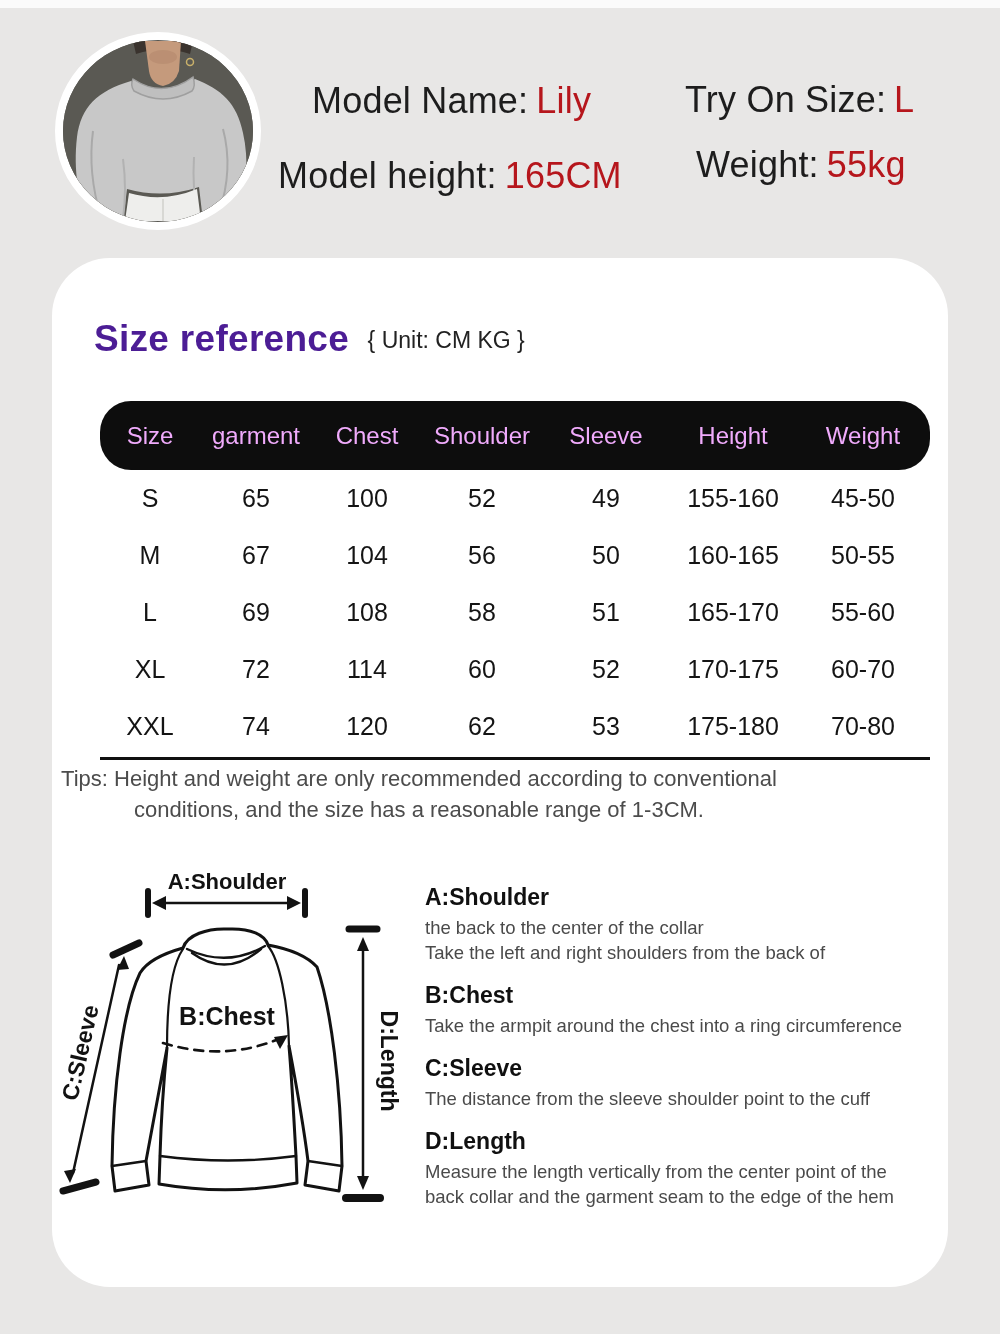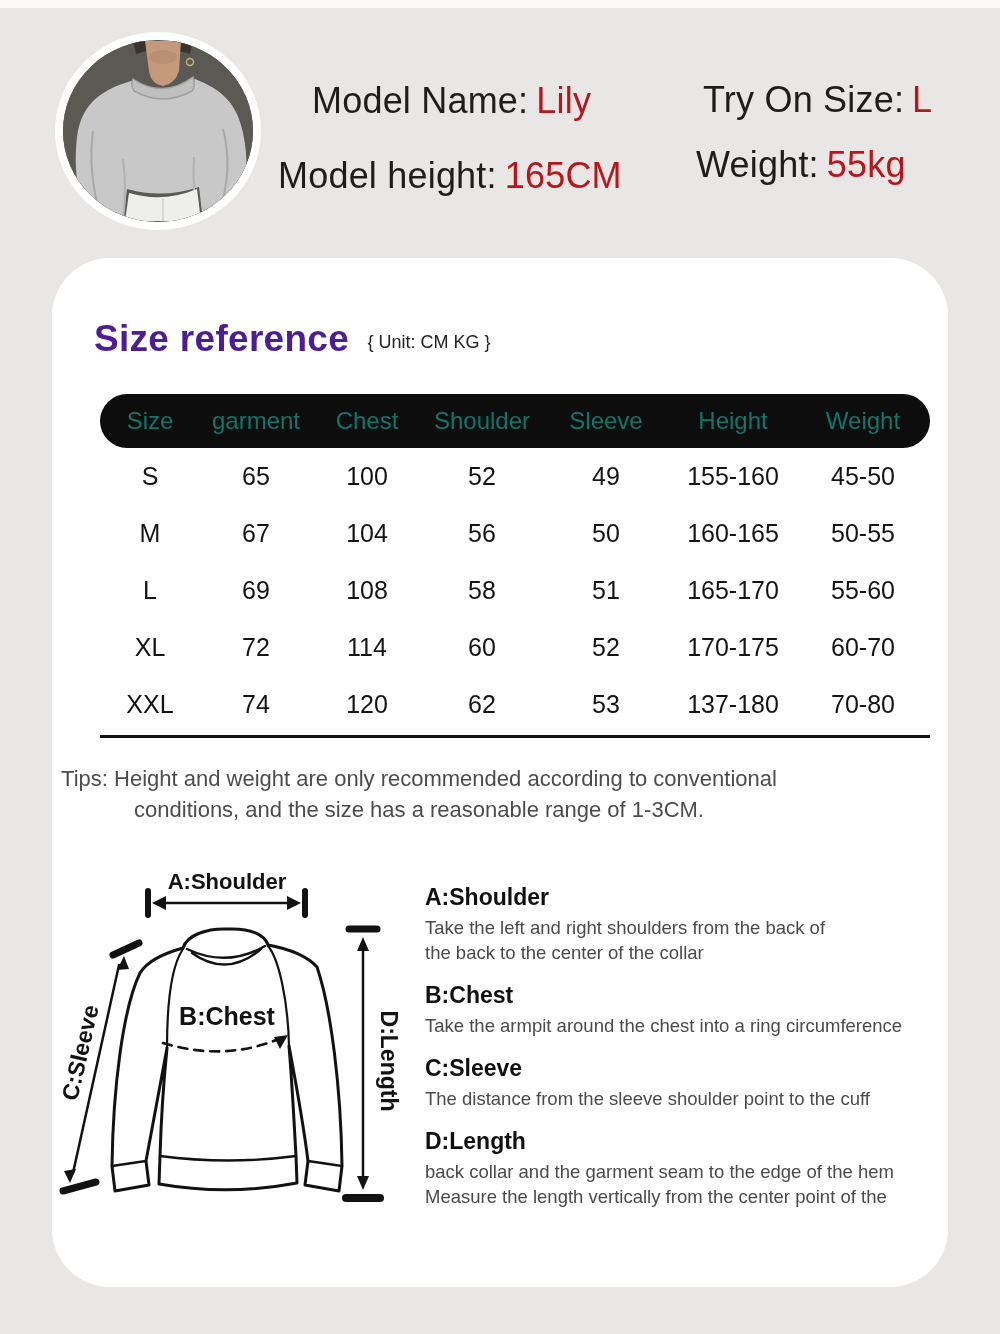--- a/index.html
+++ b/index.html
@@ -14,40 +14,40 @@
   
   .avatar{
     position:absolute;left:55px;top:32px;width:206px;height:198px;
     border-radius:50%;border:8px solid #ffffff;box-sizing:border-box;
     overflow:hidden;background:#5a5953;
   }
   .avatar svg{display:block;width:100%;height:100%;}
   .info-line{position:absolute;font-size:36px;letter-spacing:.2px;color:#1d1d1d;white-space:nowrap;}
   .info-line .val{color:#b6161c;margin-left:8px;}
   #info-0{left:312px;top:80px;}
-  #info-1{left:703px;top:79px;}
+  #info-1{left:685px;top:79px;}
   #info-2{left:278px;top:155px;}
   #info-3{left:696px;top:144px;}
 
   
   .card{
     position:absolute;left:52px;top:258px;width:896px;height:1029px;
     background:#ffffff;border-radius:58px;
   }
   .card-title{position:absolute;left:42px;top:60px;white-space:nowrap;}
   .card-title .t{font-size:37px;font-weight:bold;color:#4c1d95;letter-spacing:.3px;}
-  .card-title .u{font-size:18px;font-weight:normal;color:#222;margin-left:14px;position:relative;top:-3px;}
+  .card-title .u{font-size:23px;font-weight:normal;color:#222;margin-left:14px;position:relative;top:-3px;}
 
   .size-table{position:absolute;left:48px;top:136px;width:830px;}
   .grid-row{
     display:grid;grid-template-columns:100px 112px 110px 120px 128px 126px 134px;
     align-items:center;
   }
   .thead{
-    height:54px;background:#0d0d0d;border-radius:31px;color:#0f766e;
+    height:69px;background:#0d0d0d;border-radius:31px;color:#f0abfc;margin-top:7px;
   }
   .thead .cell{font-size:24px;text-align:center;}
   .tbody .grid-row{height:57px;}
   .tbody .cell{font-size:25px;text-align:center;color:#141414;}
   .divider{margin-top:2px;height:3px;background:#101010;}
   .tips{
     position:absolute;left:0;top:505px;width:734px;text-align:center;
     font-size:22px;line-height:31px;color:#4c4c4c;white-space:nowrap;
   }
 
@@ -153,21 +153,21 @@
           <div class="cell">52</div>
           <div class="cell">170-175</div>
           <div class="cell">60-70</div>
         </div>
         <div class="grid-row">
           <div class="cell">XXL</div>
           <div class="cell">74</div>
           <div class="cell">120</div>
           <div class="cell">62</div>
           <div class="cell">53</div>
-          <div class="cell">137-180</div>
+          <div class="cell">175-180</div>
           <div class="cell">70-80</div>
         </div>
       </div>
       <div class="divider"></div>
     </div>
 
     <div class="tips">
       <div>Tips: Height and weight are only recommended according to conventional</div>
       <div>conditions, and the size has a reasonable range of 1-3CM.</div>
     </div>
@@ -230,30 +230,30 @@
     </g>
     <text x="172" y="36" text-anchor="middle" font-size="22" font-weight="bold" fill="#121212">A:Shoulder</text>
     <text x="172" y="172" text-anchor="middle" font-size="25" font-weight="bold" fill="#121212">B:Chest</text>
     <text x="27" y="200" text-anchor="middle" dominant-baseline="middle" font-size="23" font-weight="bold" fill="#121212" transform="rotate(-77 27 200)">C:Sleeve</text>
     <text x="332" y="208" text-anchor="middle" dominant-baseline="middle" font-size="23" font-weight="bold" fill="#121212" transform="rotate(90 332 208)">D:Length</text>
   </svg>
 
   <div class="guide">
     <div class="guide-block">
       <h3>A:Shoulder</h3>
+      <p>the back to the center of the collar</p>
       <p>Take the left and right shoulders from the back of</p>
-      <p>the back to the center of the collar</p>
     </div>
     <div class="guide-block">
       <h3>B:Chest</h3>
       <p>Take the armpit around the chest into a ring circumference</p>
     </div>
     <div class="guide-block">
       <h3>C:Sleeve</h3>
       <p>The distance from the sleeve shoulder point to the cuff</p>
     </div>
     <div class="guide-block">
       <h3>D:Length</h3>
+      <p>Measure the length vertically from the center point of the</p>
       <p>back collar and the garment seam to the edge of the hem</p>
-      <p>Measure the length vertically from the center point of the</p>
     </div>
   </div>
 </div>
 
 </body></html>

